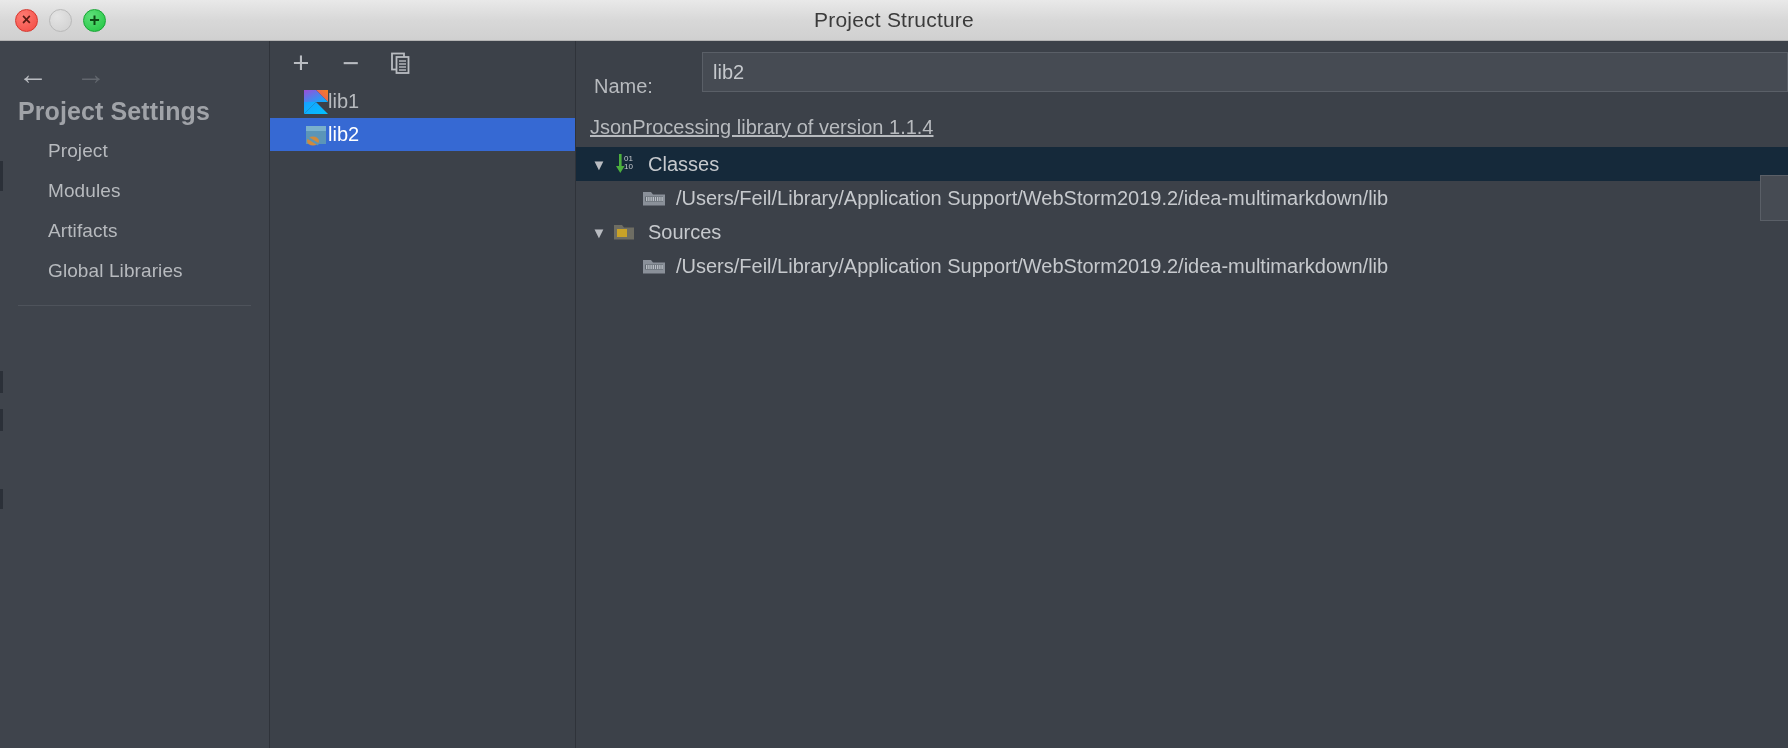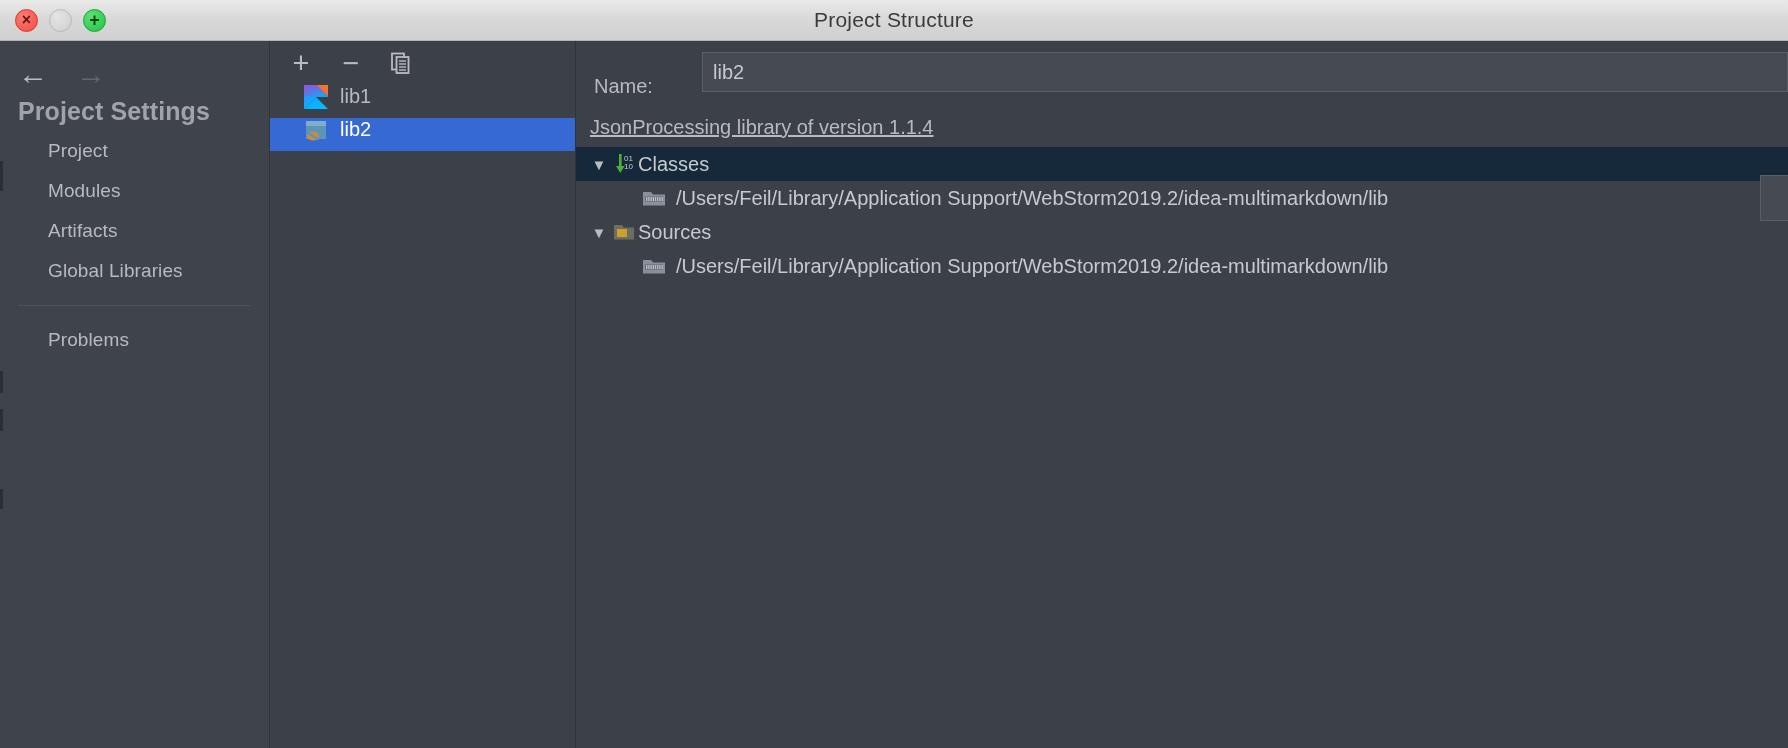--- a/index.html
+++ b/index.html
@@ -62,21 +62,21 @@
 
   
   .listpanel {
     width: 306px; flex: 0 0 306px; background: #3c4149;
     border-right: 1px solid #2f333a;
   }
   .list-toolbar { height: 44px; display: flex; align-items: center; gap: 20px; padding-left: 16px; }
   .tb-btn { width: 30px; height: 30px; display: flex; align-items: center; justify-content: center; }
   .tb-plus, .tb-minus { color: #b9bcc1; font-size: 29px; line-height: 1; font-weight: 300; }
   .lib-row {
-    height: 33px; display: flex; gap: 12px; padding-left: 34px;
+    height: 33px; display: flex; align-items: center; gap: 0; padding-left: 34px;
     font-size: 20px; color: #b7babe;
   }
   .lib-row.selected { background: #3669d3; color: #ffffff; }
   .lib-icon { width: 24px; height: 24px; flex: 0 0 24px; position: relative; }
 
   
   .detail { flex: 1; min-width: 0; background: #3c4149; position: relative; }
   .name-row { display: flex; align-items: center; height: 44px; padding: 18px 0 0 18px; }
   .name-label { font-size: 20px; color: #b7babe; width: 108px; flex: 0 0 108px; margin-top: 28px; }
   .name-input {
@@ -91,21 +91,21 @@
     position: absolute; right: 0; top: 134px; width: 28px; height: 46px;
     background: #464b53; border: 1px solid #5a5f67; border-right: none;
   }
   .tree { margin-top: 6px; }
   .tree-row { height: 34px; display: flex; align-items: center; font-size: 20px; color: #c6c9cd; }
   .tree-row.selected { background: #15293a; }
   .twisty {
     width: 26px; flex: 0 0 26px; margin-left: 10px; display: flex;
     align-items: center; justify-content: center; color: #b9bcc1; font-size: 15px;
   }
-  .tree-icon { width: 26px; height: 24px; flex: 0 0 26px; position: relative; }
+  .tree-icon { width: 26px; height: 24px; flex: 0 0 26px; margin-right: 10px; position: relative; }
   .tree-label { white-space: nowrap; }
   .tree-row.child { padding-left: 66px; }
   .tree-row.child .tree-icon { margin-right: 8px; }
 </style>
 </head>
 <body>
 
 <div class="window">
 
   <div class="titlebar">
@@ -140,21 +140,20 @@
 
       <div class="group-title">Project Settings</div>
       <div class="nav-item">Project</div>
       <div class="nav-item">Modules</div>
       <div class="nav-item">Artifacts</div>
 
       <div class="nav-item">Global Libraries</div>
 
       <div class="divider"></div>
 
-      <div class="nav-item">Problems</div>
     </div>
 
     <div class="listpanel">
       <div class="list-toolbar">
         <div class="tb-btn">
           <span class="tb-plus">+</span>
         </div>
         <div class="tb-btn">
           <span class="tb-minus">−</span>
         </div>

